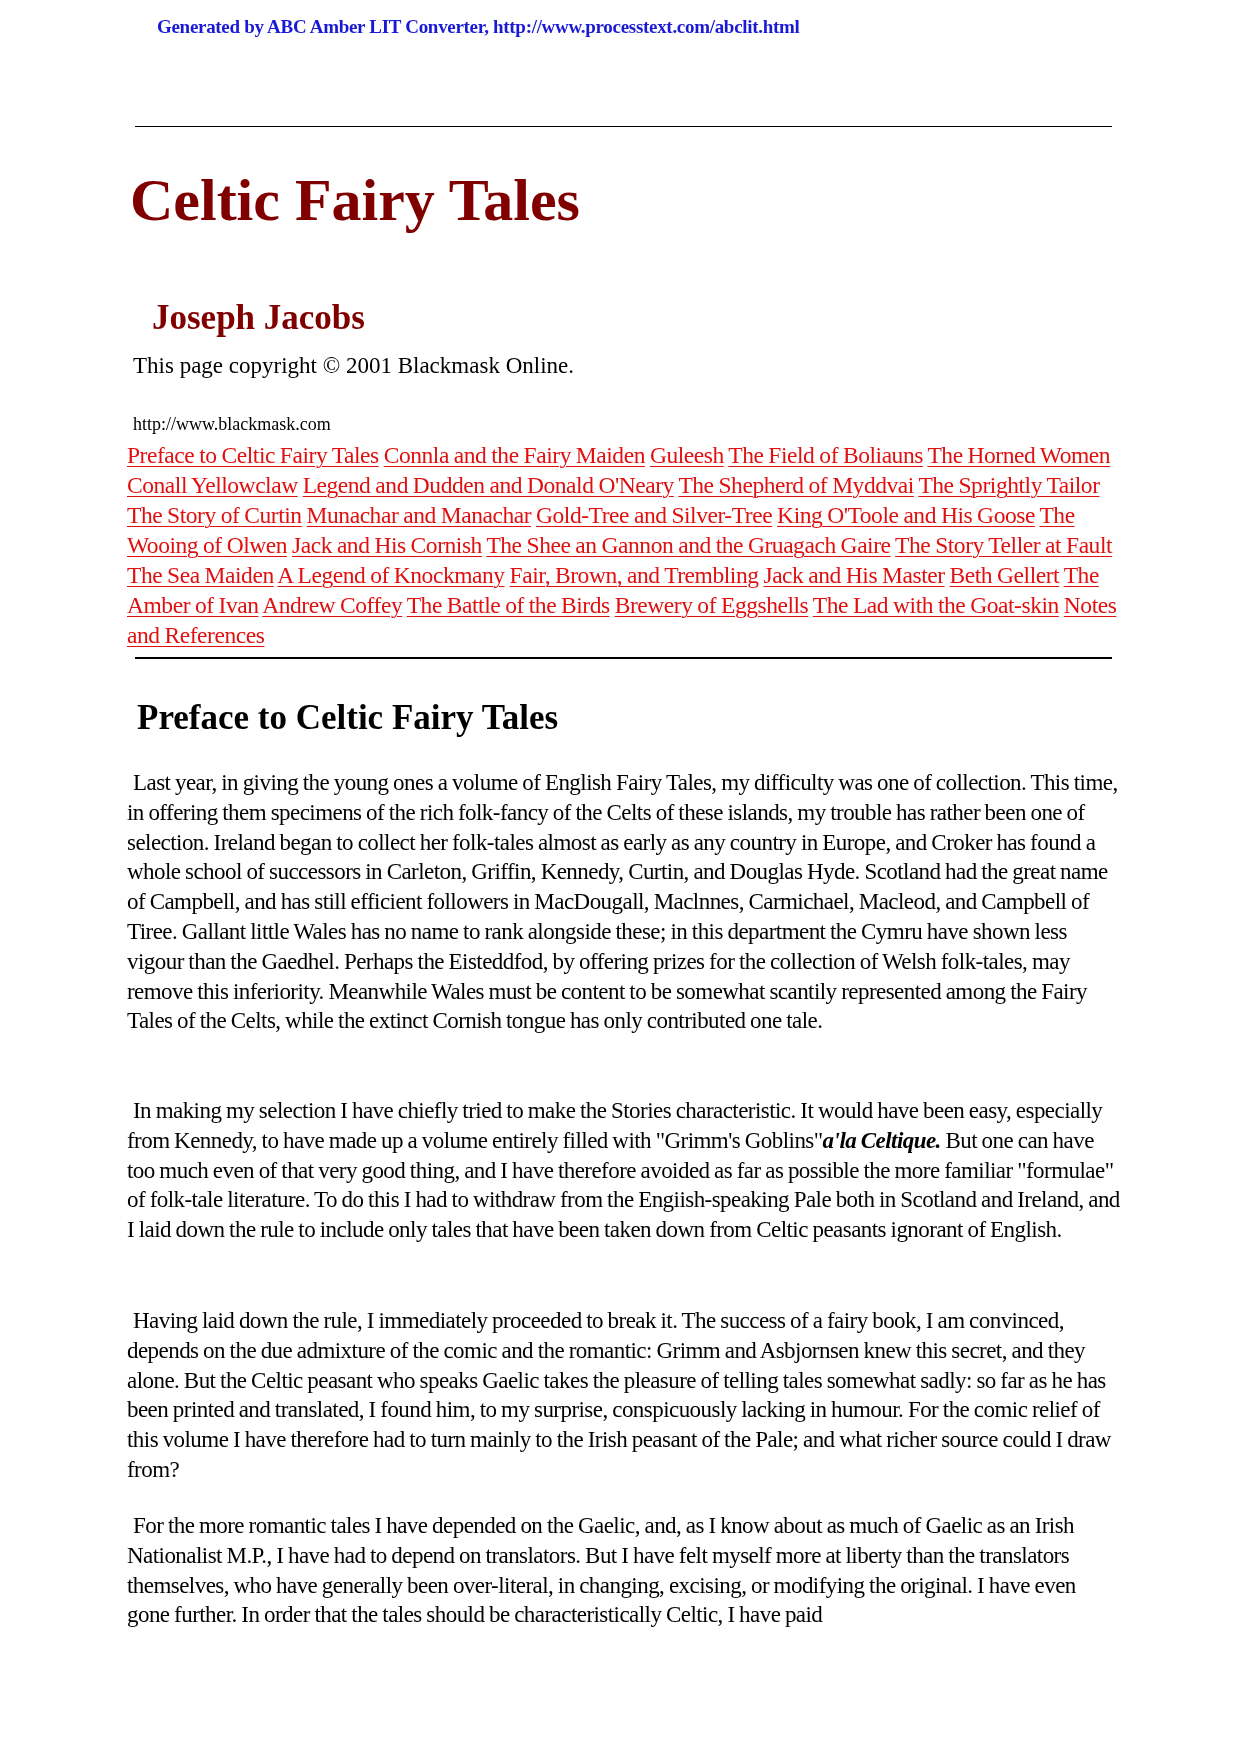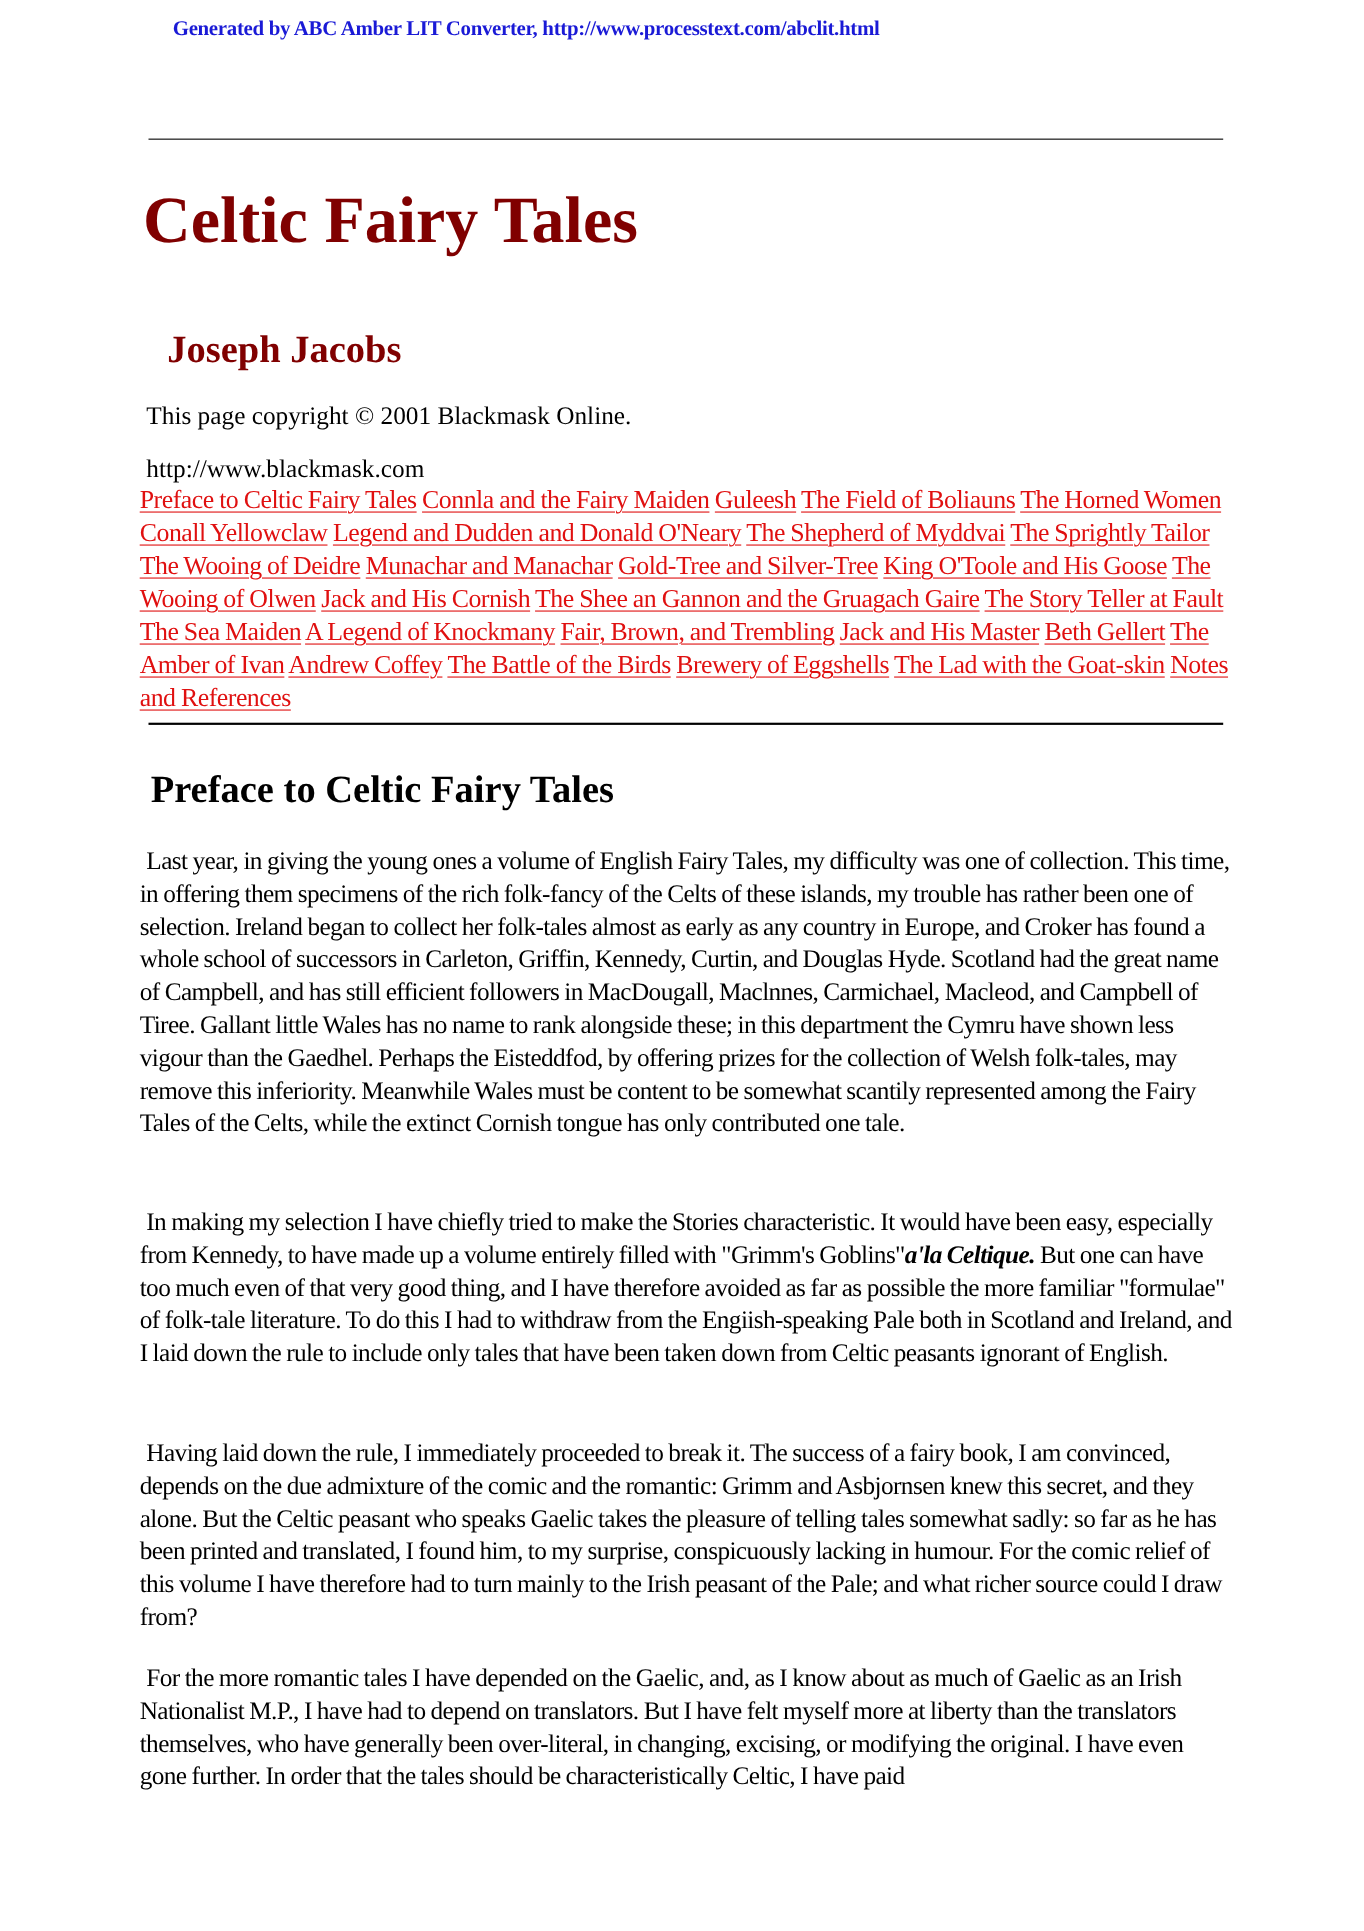--- a/index.html
+++ b/index.html
@@ -50,27 +50,26 @@
     font-weight: bold;
     color: #800000;
     line-height: 1;
   }
   .copyright {
     position: absolute;
     left: 133px;
     top: 354px;
     font-size: 23px;
     line-height: 1;
-    margin-top: 12px;
   }
   .site {
     position: absolute;
     left: 133px;
     top: 415px;
-    font-size: 23px;
+    font-size: 18px;
     line-height: 1;
   }
   .toc {
     position: absolute;
     left: 127px;
     top: 440px;
     width: 990px;
     font-size: 23.5px;
     line-height: 30px;
     letter-spacing: -0.45px;
@@ -128,21 +127,21 @@
 <div class="toc">
   <a>Preface to Celtic Fairy Tales</a> 
   <a>Connla and the Fairy Maiden</a> 
   <a>Guleesh</a> 
   <a>The Field of Boliauns</a> 
   <a>The Horned Women</a> 
   <a>Conall Yellowclaw</a> 
   <a>Legend and Dudden and Donald O'Neary</a> 
   <a>The Shepherd of Myddvai</a> 
   <a>The Sprightly Tailor</a> 
-  <a>The Wooing of Deidre</a> 
+  <a>The Story of Curtin</a> 
   <a>Munachar and Manachar</a> 
   <a>Gold-Tree and Silver-Tree</a> 
   <a>King O'Toole and His Goose</a> 
   <a>The Wooing of Olwen</a> 
   <a>Jack and His Cornish</a> 
   <a>The Shee an Gannon and the Gruagach Gaire</a> 
   <a>The Story Teller at Fault</a> 
   <a>The Sea Maiden</a> 
   <a>A Legend of Knockmany</a> 
   <a>Fair, Brown, and Trembling</a> 

